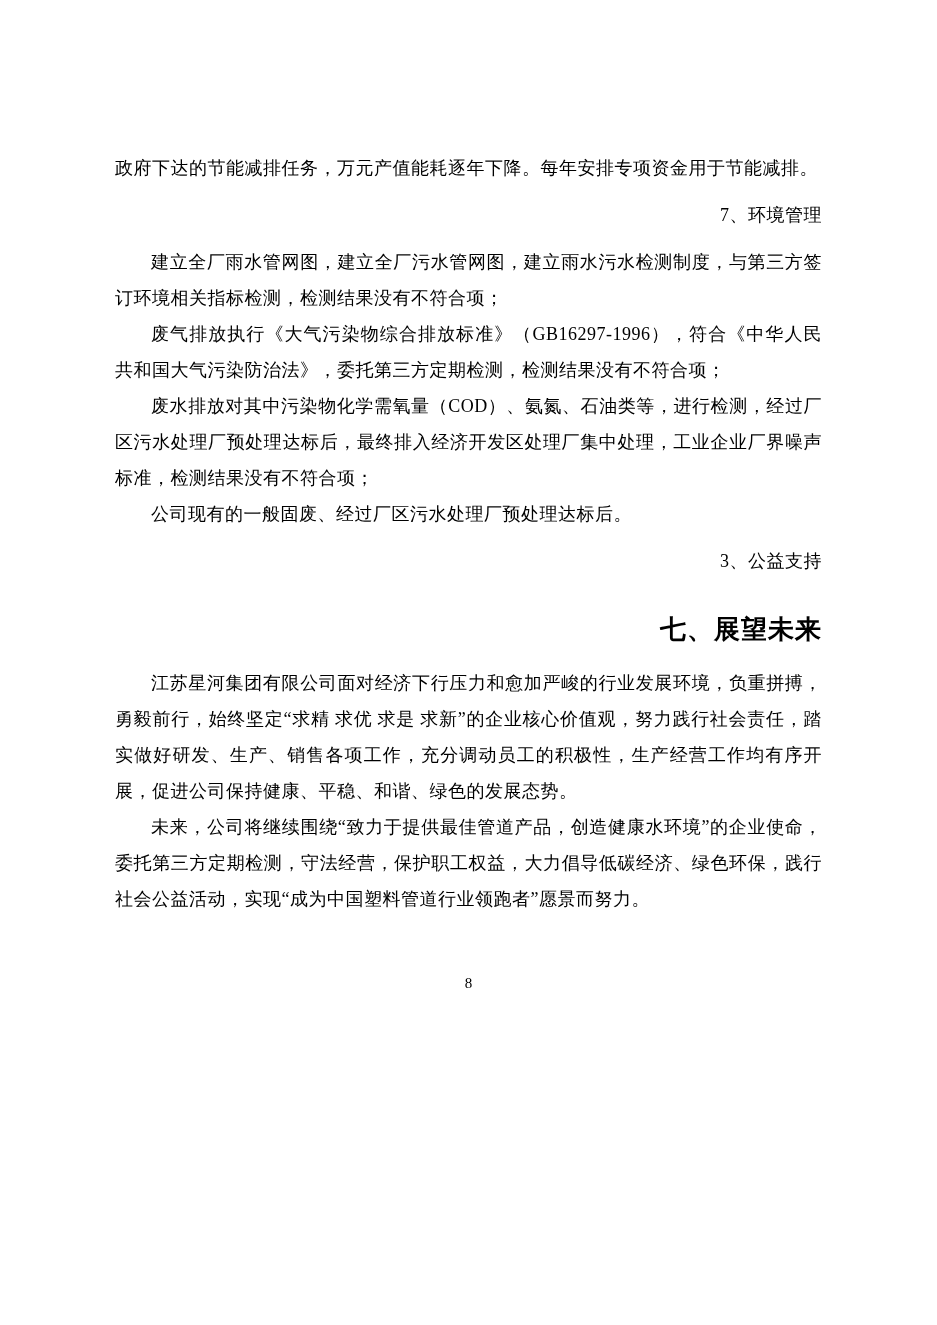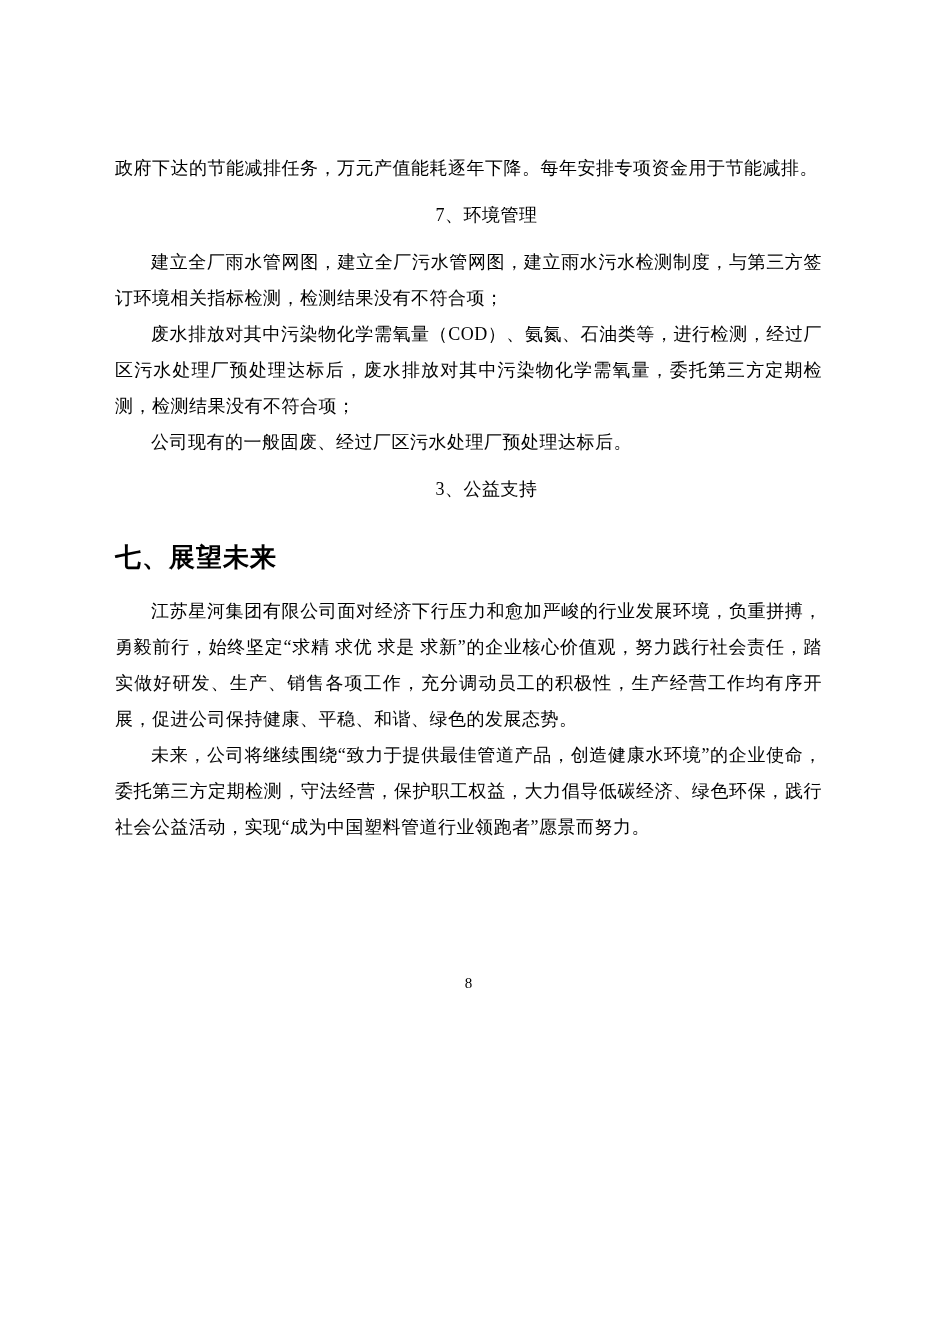--- a/index.html
+++ b/index.html
@@ -31,30 +31,30 @@
     text-align: justify;
     text-indent: 2em;
     color: #000000;
   }
   .para.continuation {
     text-indent: 0;
   }
   .para.heading {
     margin-top: 11px;
     margin-bottom: 11px;
-    text-align: center;
+    text-align: right;
   }
   .section-title {
     margin-top: 30px;
     margin-bottom: 16px;
     font-family: "Liberation Sans", "DejaVu Sans", sans-serif;
     font-weight: bold;
     font-size: 26px;
     line-height: 40px;
-    text-align: left;
+    text-align: right;
     text-indent: 0;
     letter-spacing: 1px;
     color: #000000;
   }
   .page-number {
     position: absolute;
     bottom: 80px;
     left: 0;
     width: 100%;
     text-align: center;
@@ -69,22 +69,23 @@
 
 <div class="page">
   <div class="content">
 
     <p class="para continuation">政府下达的节能减排任务，万元产值能耗逐年下降。每年安排专项资金用于节能减排。</p>
 
     <p class="para heading">7、环境管理</p>
 
     <p class="para">建立全厂雨水管网图，建立全厂污水管网图，建立雨水污水检测制度，与第三方签订环境相关指标检测，检测结果没有不符合项；</p>
 
+    <p class="para">废气排放执行《大气污染物综合排放标准》（GB16297-1996），符合《中华人民共和国大气污染防治法》，委托第三方定期检测，检测结果没有不符合项；</p>
 
-    <p class="para">废水排放对其中污染物化学需氧量（COD）、氨氮、石油类等，进行检测，经过厂区污水处理厂预处理达标后，废水排放对其中污染物化学需氧量，委托第三方定期检测，检测结果没有不符合项；</p>
+    <p class="para">废水排放对其中污染物化学需氧量（COD）、氨氮、石油类等，进行检测，经过厂区污水处理厂预处理达标后，最终排入经济开发区处理厂集中处理，工业企业厂界噪声标准，检测结果没有不符合项；</p>
 
 
     <p class="para">公司现有的一般固废、经过厂区污水处理厂预处理达标后。</p>
 
     <p class="para heading">3、公益支持</p>
 
 
     <h2 class="section-title">七、展望未来</h2>
 
     <p class="para">江苏星河集团有限公司面对经济下行压力和愈加严峻的行业发展环境，负重拼搏，勇毅前行，始终坚定“求精 求优 求是 求新”的企业核心价值观，努力践行社会责任，踏实做好研发、生产、销售各项工作，充分调动员工的积极性，生产经营工作均有序开展，促进公司保持健康、平稳、和谐、绿色的发展态势。</p>

